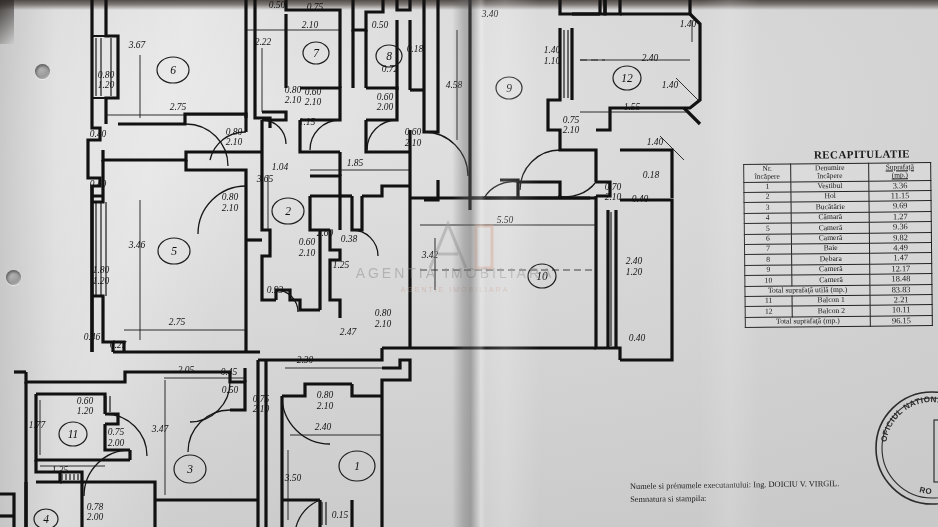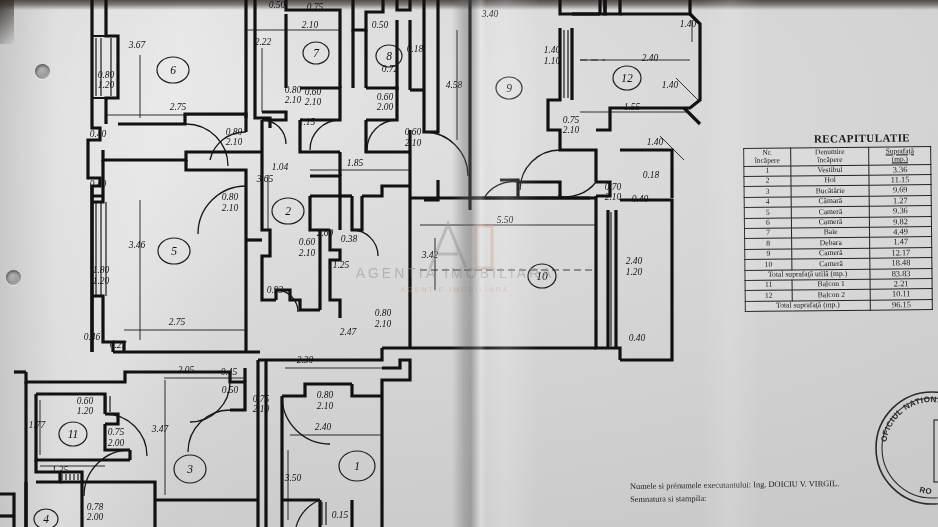--- a/index.html
+++ b/index.html
@@ -49,21 +49,21 @@
   .wall-med{stroke:#151515;stroke-width:2.1;fill:none;}
   .wall-thin{stroke:#1d1d1d;stroke-width:1.2;fill:none;}
   .dimline{stroke:#1a1a1a;stroke-width:0.9;fill:none;}
   .dashline{stroke:#1a1a1a;stroke-width:0.8;fill:none;stroke-dasharray:7 4;}
   .door-arc{stroke:#161616;stroke-width:1.3;fill:none;}
   .dimtxt{font-family:"Liberation Serif", serif;fill:#131313;font-size:9.5px;font-style:italic;}
   .roomnum{font-family:"Liberation Serif", serif;fill:#111;font-size:11.5px;font-style:italic;text-anchor:middle;}
 
   
   #recap{
-    position:absolute;left:744px;top:132px;width:192px;
+    position:absolute;left:744px;top:148px;width:192px;
     color:#1a1a1a;
   }
   #recap .recap-title{
     font-family:"Liberation Serif", serif;
     font-size:11px;font-weight:bold;letter-spacing:.4px;
     text-align:center;margin:0 0 3px 44px;
     transform:rotate(-0.7deg);
   }
   #recap table{
     border-collapse:collapse;width:188px;

